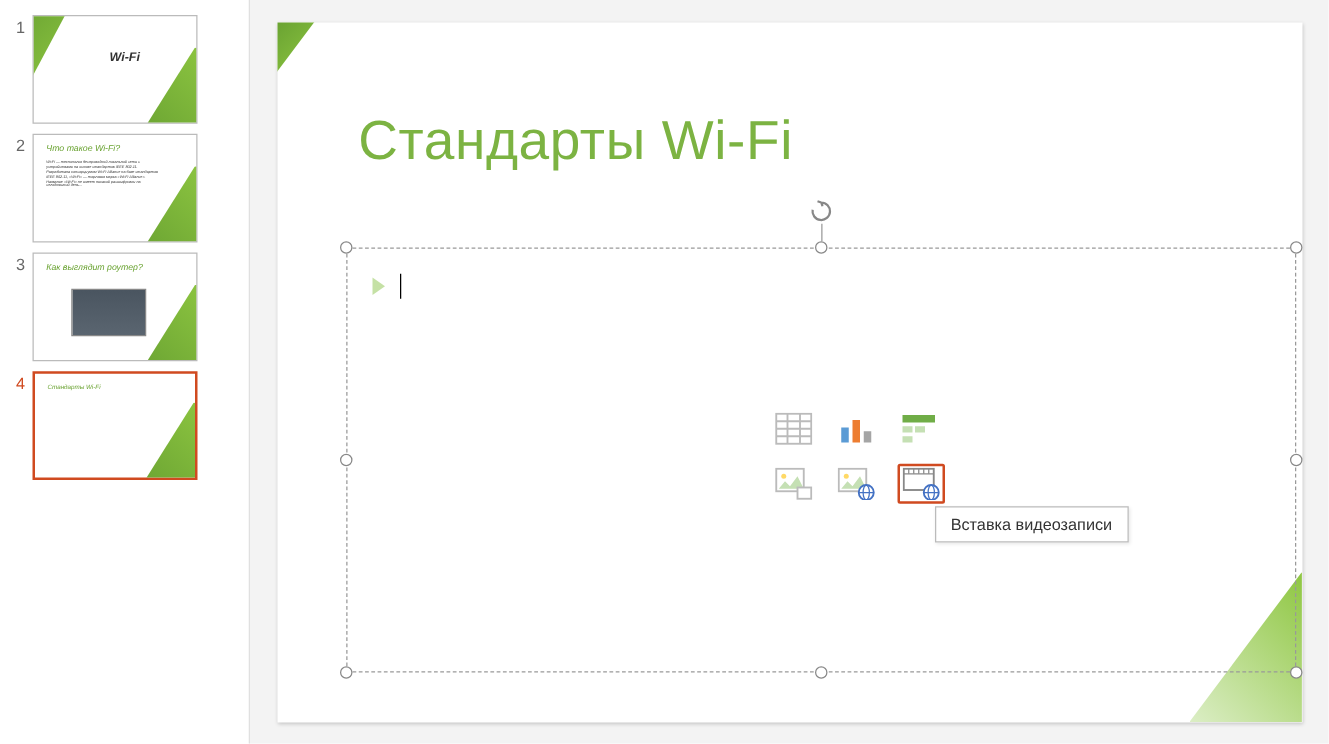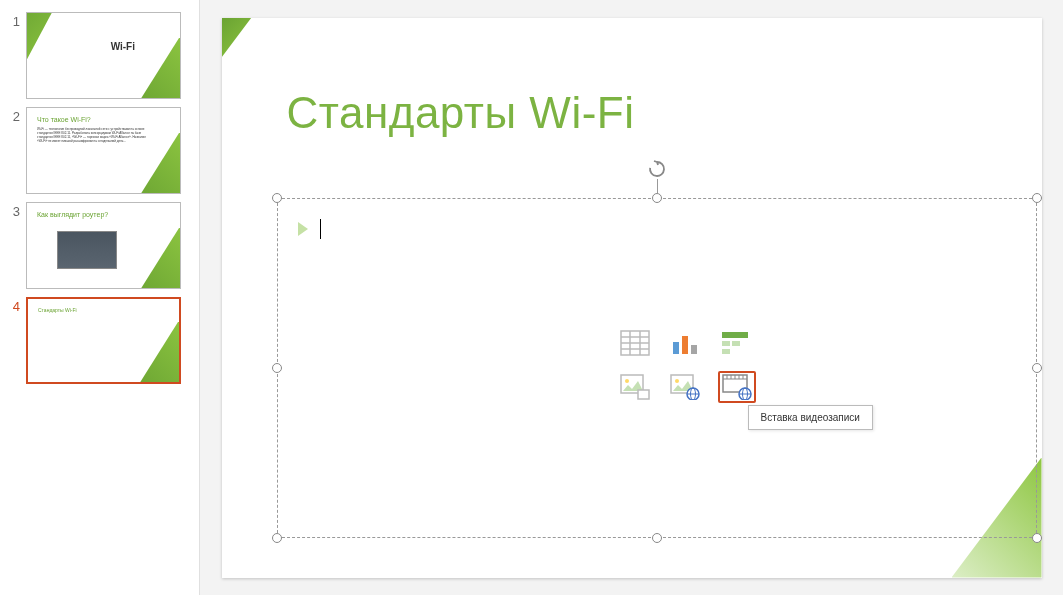--- a/index.html
+++ b/index.html
@@ -27,27 +27,28 @@
     }
     .thumb-num {
       width: 14px;
       font-size: 13px;
       color: #666;
       text-align: right;
       padding-top: 2px;
     }
     .thumb-row.selected .thumb-num { color: #d04a20; }
     .thumb {
-      width: 155px;
+      width: 132px;
       height: 87px;
       border: 1px solid #bbb;
       background: #fff;
       position: relative;
       overflow: hidden;
       cursor: pointer;
+      font-style: italic;
     }
     .thumb-row.selected .thumb { border: 2px solid #d04a20; }
     .thumb-decor-left {
       position: absolute; left: -10px; top: -10px;
       width: 40px; height: 60px;
       background: linear-gradient(135deg, #6aa332 0%, #8ec641 100%);
       clip-path: polygon(0 0, 100% 0, 20% 100%, 0 60%);
     }
     .thumb-decor-right {
       position: absolute; right: -10px; bottom: -10px;
@@ -176,21 +177,21 @@
       border-radius: 2px;
       width: 38px; height: 32px;
       margin-top: -2px;
     }
     .tooltip {
       position: absolute;
       left: 470px; top: 206px;
       background: #fff;
       border: 1px solid #bbb;
       padding: 6px 12px;
-      font-size: 10px;
+      font-size: 13px;
       color: #333;
       box-shadow: 1px 1px 3px rgba(0,0,0,0.1);
       white-space: nowrap;
       text-align: center;
     }
   </style>
 </head>
 <body>
 
 <div class="sidebar">

